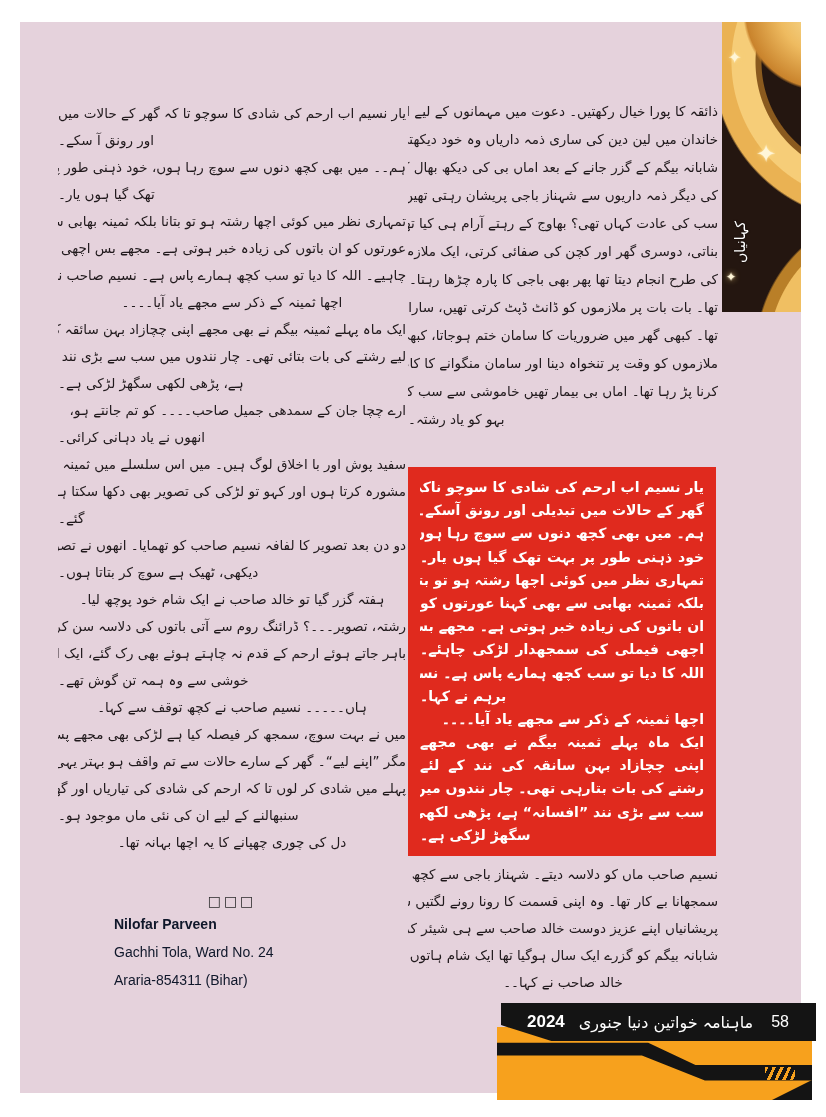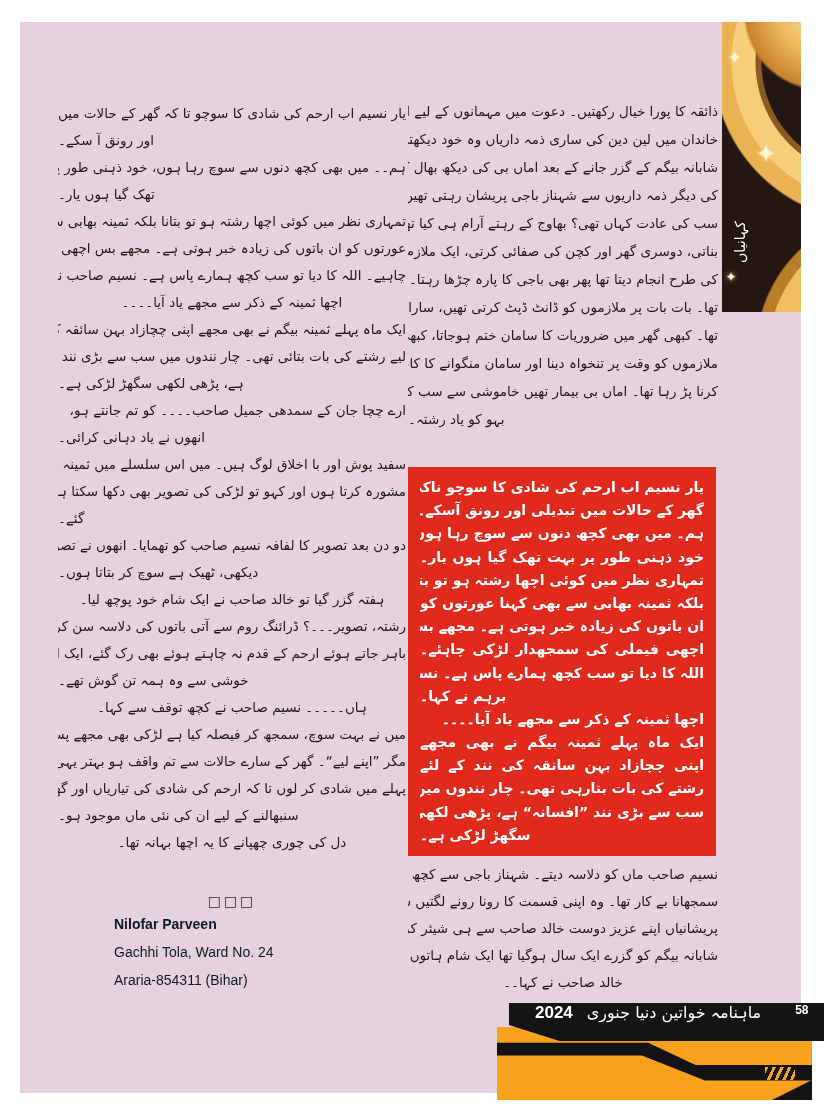--- a/index.html
+++ b/index.html
@@ -57,27 +57,27 @@
   .author{
     position:absolute;left:82px;top:916px;width:320px;
     font-family:"Liberation Sans","DejaVu Sans",sans-serif;color:#0f172a;font-size:14px;margin-left:32px;
   }
   .author .a-line{margin-bottom:12px;}
   .author .a-name{font-weight:bold;}
   
   .footer{position:absolute;left:497px;top:1003px;width:315px;height:97px;}
   .f-orange{position:absolute;left:0;top:24px;right:0;bottom:0;background:#f7a11d;}
   .f-black-top{
-    position:absolute;left:12px;top:0;width:100%;height:38px;background:#141414;
+    position:absolute;left:4px;top:0;width:100%;height:38px;background:#141414;
     clip-path:polygon(0 0,100% 0,100% 100%,16% 100%,0 58%);
-    display:flex;align-items:flex-start;color:#ffffff;
+    display:flex;align-items:center;color:#ffffff;
   }
   .f-year{margin-left:26px;font-size:17px;font-weight:bold;font-family:"Liberation Sans",sans-serif;}
   .f-title{margin-left:14px;font-size:16px;direction:rtl;font-family:"DejaVu Sans",sans-serif;}
-  .f-page{margin-left:34px;font-size:12px;font-weight:bold;font-family:"Liberation Sans",sans-serif;}
+  .f-page{margin-left:18px;font-size:16px;font-weight:normal;font-family:"Liberation Sans",sans-serif;}
   .f-shape{
     position:absolute;left:0;top:0;width:100%;height:100%;background:#141414;
     clip-path:polygon(0 41%,48% 41%,63% 64%,100% 64%,100% 80%,66% 80%,46% 54%,0 54%);
   }
   .f-hash{
     position:absolute;left:268px;top:64px;width:30px;height:13px;
     background:repeating-linear-gradient(115deg,#f7a11d 0 3px,rgba(0,0,0,0) 3px 7px);
   }
   .f-corner{
     position:absolute;right:0;bottom:0;width:40px;height:20px;background:#141414;

